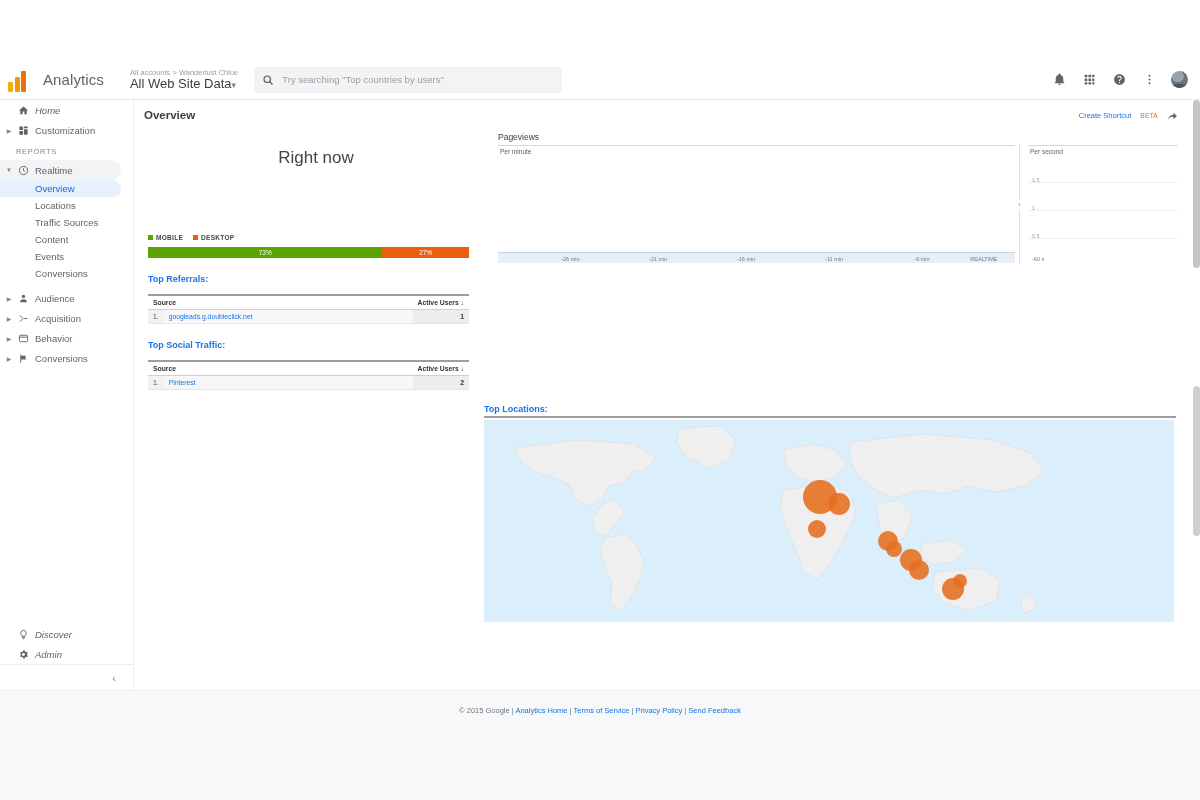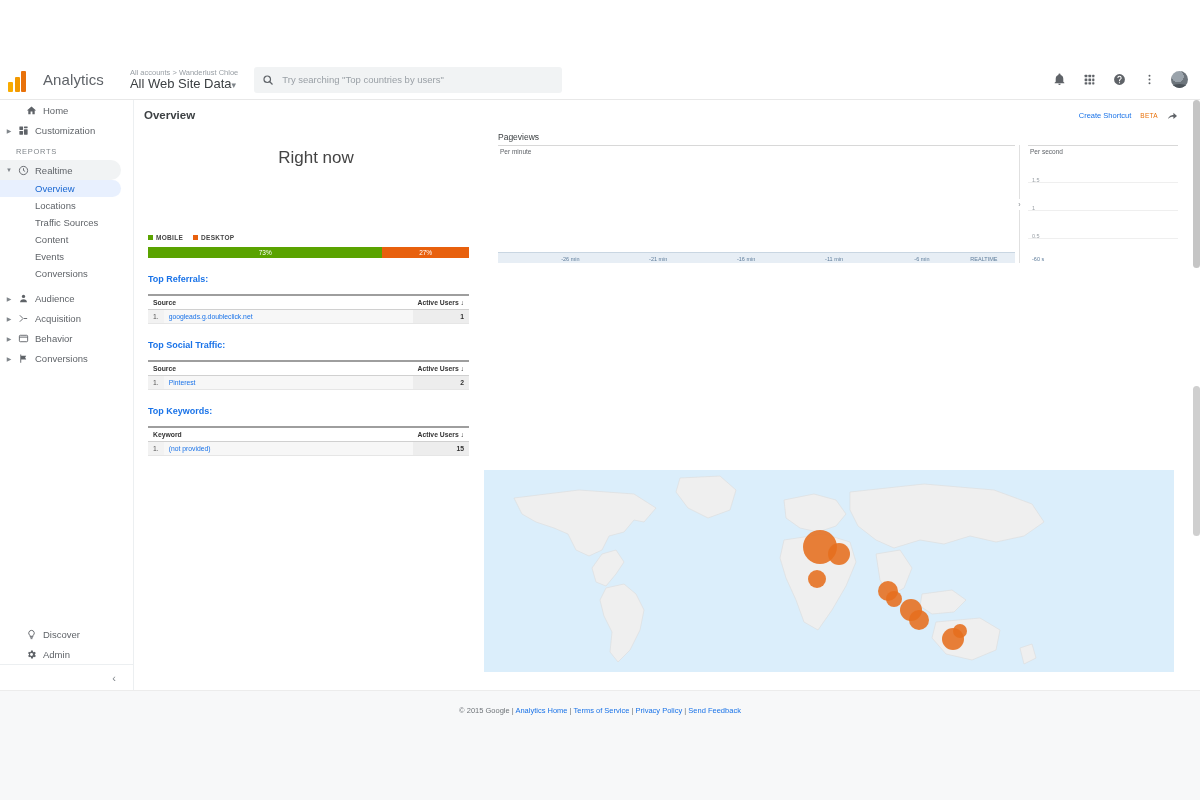--- a/index.html
+++ b/index.html
@@ -58,21 +58,21 @@
     position: absolute; top: 100px; left: 0; width: 134px; height: 590px;
     background: #fff; border-right: 1px solid #eceff1; font-size: 9.5px;
   }
   .nav-row {
     display: flex; align-items: center; height: 20px; color: #5f6368;
     padding-left: 4px; position: relative; cursor: pointer;
   }
   .nav-row .arw { width: 10px; font-size: 6px; color: #80868b; text-align:center; flex:none; }
   .nav-row .nic { width: 18px; display:flex; align-items:center; justify-content:center; color:#5f6368; flex:none; }
   .nav-row .lbl { margin-left: 3px; }
-  .nav-row.item-home { padding-left: 22px; }
+  .nav-row.item-home { padding-left: 14px; font-style: italic; }
   .nav-row.sel-parent { background:#f1f3f4; border-radius: 0 11px 11px 0; width: 121px; }
 
   .sect-label { font-size: 7.5px; color:#80868b; letter-spacing:.7px; padding: 7px 0 4px 16px; }
 
   .subitem {
     height: 17px; display:flex; align-items:center; padding-left: 35px;
     color:#5f6368; font-size: 9.5px; cursor: pointer;
   }
   .subitem.active { background:#e8f0fe; color:#1967d2; border-radius: 0 11px 11px 0; width: 121px; }
 
@@ -430,39 +430,20 @@
           </tr>
           <tr>
             <td class="idx">1.</td>
             <td class="src"><a href="#">Pinterest</a></td>
             <td class="num">2</td>
           </tr>
         </tbody>
           </table>
       </div>
 
-      <div class="tbl-block">
-        <div class="tbl-title">Top Keywords:</div>
-        <table class="rt">
-          <tbody>
-              <tr>
-            <th colspan="2">Keyword</th>
-            <th class="num">
-              <span>Active Users</span>
-              <span>↓</span>
-            </th>
-          </tr>
-          <tr>
-            <td class="idx">1.</td>
-            <td class="src"><a href="#">(not provided)</a></td>
-            <td class="num">15</td>
-          </tr>
-        </tbody>
-          </table>
-      </div>
     </div>
 
     <div class="col-right">
       <div class="pv-head">Pageviews</div>
 
       <div class="pv-charts">
 
         <div class="pv-min">
           <div class="pv-sub">Per minute</div>
           <div class="axis-band">
@@ -487,20 +468,21 @@
           <div class="ytick" style="top:31px">1.5</div>
           <div class="ytick" style="top:59px">1</div>
           <div class="ytick" style="top:87px">0.5</div>
           <div class="sec-bottom">-60 s</div>
         </div>
       </div>
     </div>
   </div>
 
   <div class="loc-wrap" style="margin-left:336px">
+    <div class="loc-title">Top Locations:</div>
     <div class="map-box">
       <svg width="690" height="202" viewBox="0 0 690 202">
         <g fill="#efefef" stroke="#dcdcdc" stroke-width="0.6">
 
           <path d="M30 28 L95 20 L150 24 L172 38 L160 52 L150 50 L140 62 L125 66 L118 80 L105 86 L92 80 L84 64 L70 58 L52 52 L38 44 Z"></path>
           <path d="M118 84 L132 80 L140 92 L132 104 L122 116 L112 112 L108 98 Z"></path>
 
           <path d="M196 8 L236 6 L252 20 L246 40 L224 48 L204 38 L192 22 Z"></path>
 
           <path d="M122 118 L140 114 L152 124 L160 140 L156 160 L146 180 L134 192 L126 182 L128 162 L120 146 L116 130 Z"></path>

